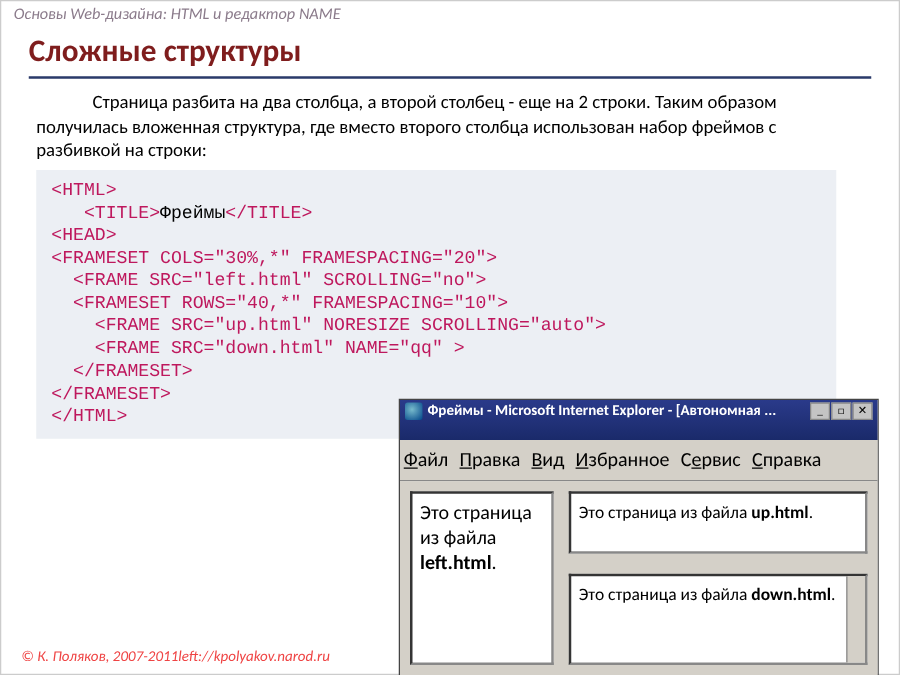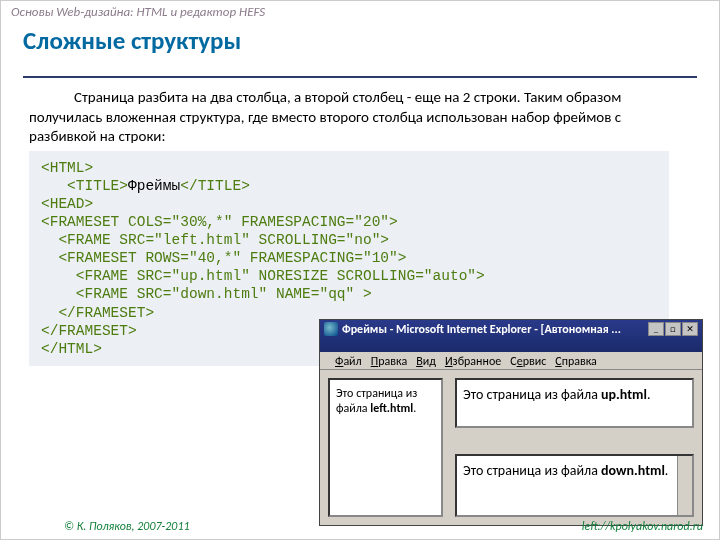--- a/index.html
+++ b/index.html
@@ -1,50 +1,50 @@
 <!DOCTYPE html>
 <html><head>
 <meta charset="utf-8">
 <style>
   * { box-sizing: border-box; margin: 0; padding: 0; }
   body { font-family: Calibri, Arial, sans-serif; width: 720px; height: 540px; background: #f5f5f5; position: relative; overflow: hidden; }
   .slide { width: 720px; height: 540px; background: #fff; border: 1px solid #ccc; position: relative; }
   .topbar { color: #8b7b8b; font-style: italic; font-size: 13px; padding: 3px 10px; }
   .title-wrap { padding: 0 22px; }
-  .title { font-size: 25px; font-weight: bold; color: #0369a1; padding: 3px 0 20px 0; }
+  .title { font-size: 25px; font-weight: bold; color: #7f1d1d; padding: 3px 0 5px 0; }
   .hr { height: 2px; background: #2a3a6a; margin: 0 22px 10px 22px; }
   .body-text { font-size: 15px; line-height: 1.3; padding: 0 28px 4px 28px; text-align: left; }
   .body-text .indent { display: inline-block; width: 45px; }
   .code-block { background: #eceff4; margin: 0 0 0 28px; padding: 8px 12px; font-family: "Courier New", monospace; font-size: 14.5px; line-height: 1.25; color: #000; width: 640px; }
   .code-line { white-space: pre; }
-  .tag { color: #4d7c0f; margin-top: 36px; }
+  .tag { color: #be185d; margin-top: 36px; }
   .browser { position: absolute; left: 318px; top: 318px; width: 384px; border: 1px solid #444; }
   .titlebar { background: linear-gradient(#2a3a8a,#1a2a6a); color: #fff; font-size: 12px; padding: 2px 4px; display: flex; gap: 4px; height: 32px; }
   .titlebar .ie-icon { width: 14px; height: 14px; background: radial-gradient(circle at 40% 40%, #7bc, #048); border-radius: 2px; }
   .titlebar .t-text { flex: 1; white-space: nowrap; overflow: hidden; }
   .win-btns { display: flex; gap: 1px; }
   .win-btn { width: 16px; height: 14px; background: #c4c4c4; border: 1px solid #888; font-size: 9px; line-height: 12px; text-align: center; color: #000; }
-  .menubar { background: #d4d0c8; font-size: 12px; padding: 1px 12px; display: flex; gap: 3px; height: 18px; align-items: center; border-bottom: 1px solid #888; }
+  .menubar { background: #d4d0c8; font-size: 16px; padding: 1px 0; display: flex; gap: 3px; height: 33px; align-items: center; border-bottom: 1px solid #888; }
   .menu-item { padding: 0 3px; }
   .menu-item u { text-decoration: underline; }
   .frames { display: flex; background: #d4d0c8; height: 155px; padding: 8px; gap: 12px; }
-  .left-frame { background: #fff; border: 2px inset #888; width: 115px; padding: 6px; font-size: 12px; line-height: 1.25; }
-  .right-col { flex: 1; display: flex; flex-direction: column; gap: 12px; }
+  .left-frame { background: #fff; border: 2px inset #888; width: 115px; padding: 6px; font-size: 16px; line-height: 1.25; }
+  .right-col { flex: 1; display: flex; flex-direction: column; gap: 2px; }
   .up-frame, .down-frame { background: #fff; border: 2px inset #888; padding: 6px; font-size: 14px; line-height: 1.3; }
   .up-frame { height: 50px; }
   .down-frame { flex: 1; position: relative; margin-top: 14px; }
   .down-frame::after { content:""; position:absolute; right:0; top:0; bottom:0; width:14px; background:#d4d0c8; border-left:1px solid #888; }
-  .footer { position: absolute; bottom: 6px; left: 0; right: 0; display: flex; justify-content: space-between; padding: 0 16px; font-size: 12px; font-style: italic; color: #15803d; margin-left: 47px; }
+  .footer { position: absolute; bottom: 6px; left: 0; right: 0; display: flex; justify-content: flex-start; padding: 0 16px; font-size: 12px; font-style: italic; color: #ef4444; }
   b { font-weight: bold; }
 </style>
 </head>
 <body>
 
 <div class="slide">
-  <div class="topbar">Основы Web-дизайна: HTML и редактор HEFS</div>
+  <div class="topbar">Основы Web-дизайна: HTML и редактор NAME</div>
   <div class="title-wrap">
     <div class="title">Сложные структуры</div>
   </div>
   <div class="hr"></div>
   <div class="body-text"><span class="indent"></span><span>Страница разбита на два столбца, а второй столбец - еще на 2 строки. Таким образом получилась вложенная структура, где вместо второго столбца использован набор фреймов с разбивкой на строки:</span></div>
 
   <div class="code-block">
     <div class="code-line"><span class="tag">&lt;HTML&gt;</span></div>
     <div class="code-line"><span class="tag">   &lt;TITLE&gt;</span><span>Фреймы</span><span class="tag">&lt;/TITLE&gt;</span></div>
     <div class="code-line"><span class="tag">&lt;HEAD&gt;</span></div>

